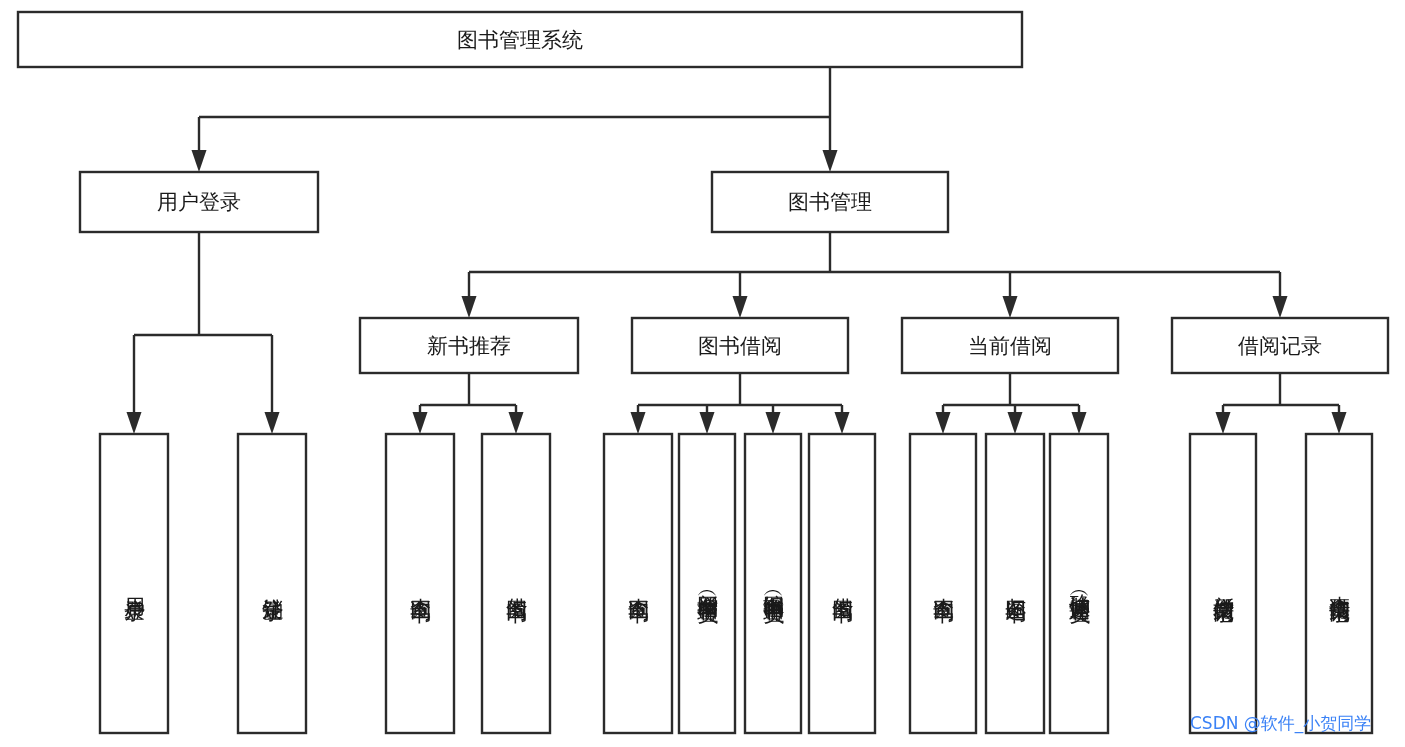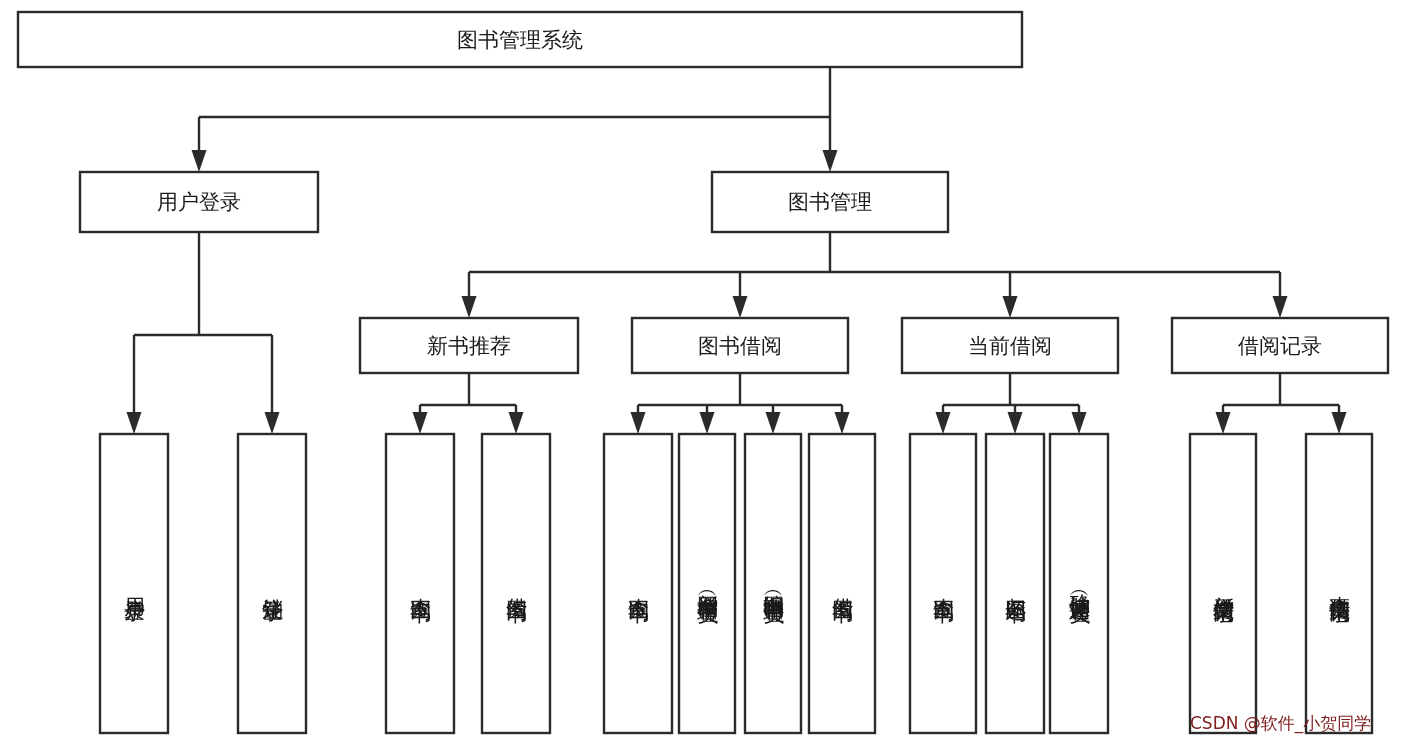--- a/index.html
+++ b/index.html
@@ -62,21 +62,21 @@
     font-size: 21px;
     line-height: 1.12;
     color: #1a1a1a;
     letter-spacing: 1.5px;
     white-space: nowrap;
   }
   .watermark {
     position: absolute;
     font-family: "DejaVu Sans", "Liberation Sans", sans-serif;
     font-size: 17px;
-    color: #7f1d1d;
+    color: #3b82f6;
     white-space: nowrap;
     left: 1190px;
     top: 712px;
   }
 </style>
 </head>
 <body>
 
 <div id="diagram-root">
 

